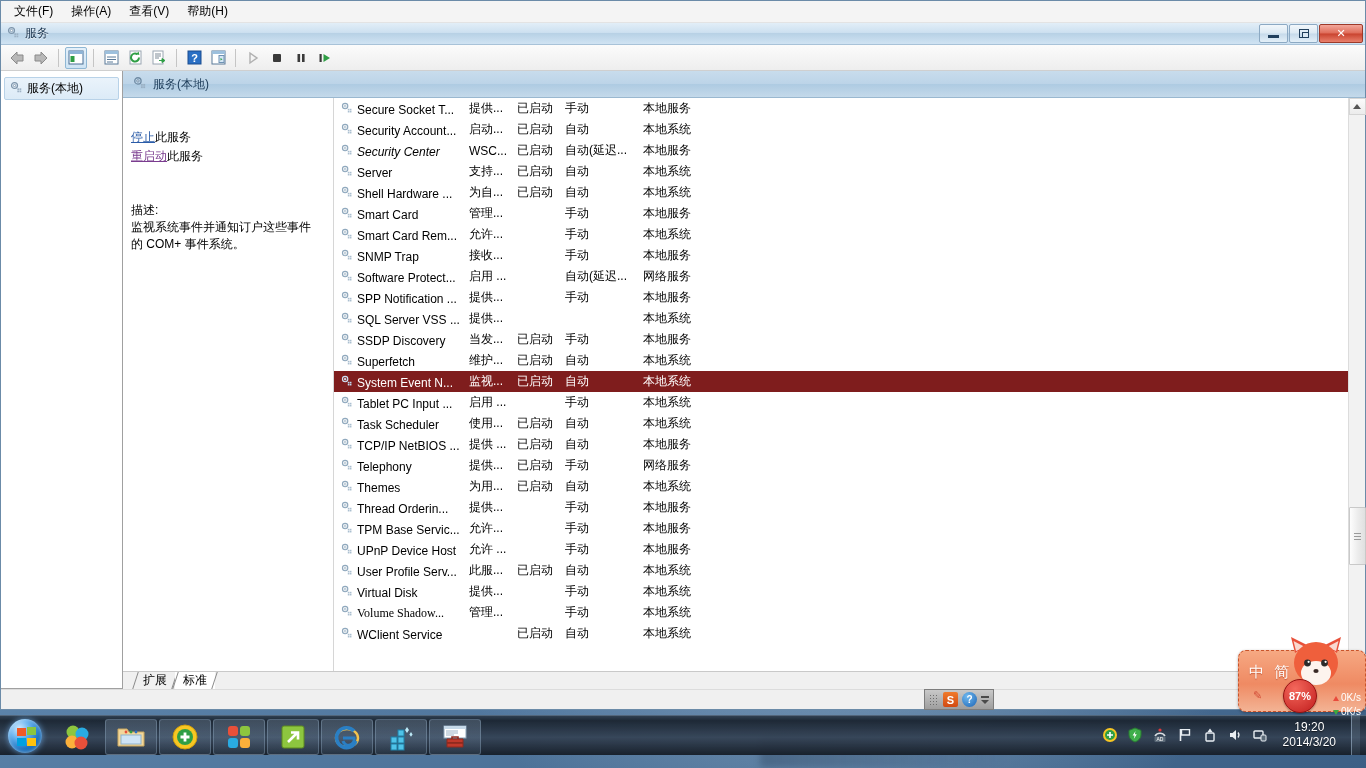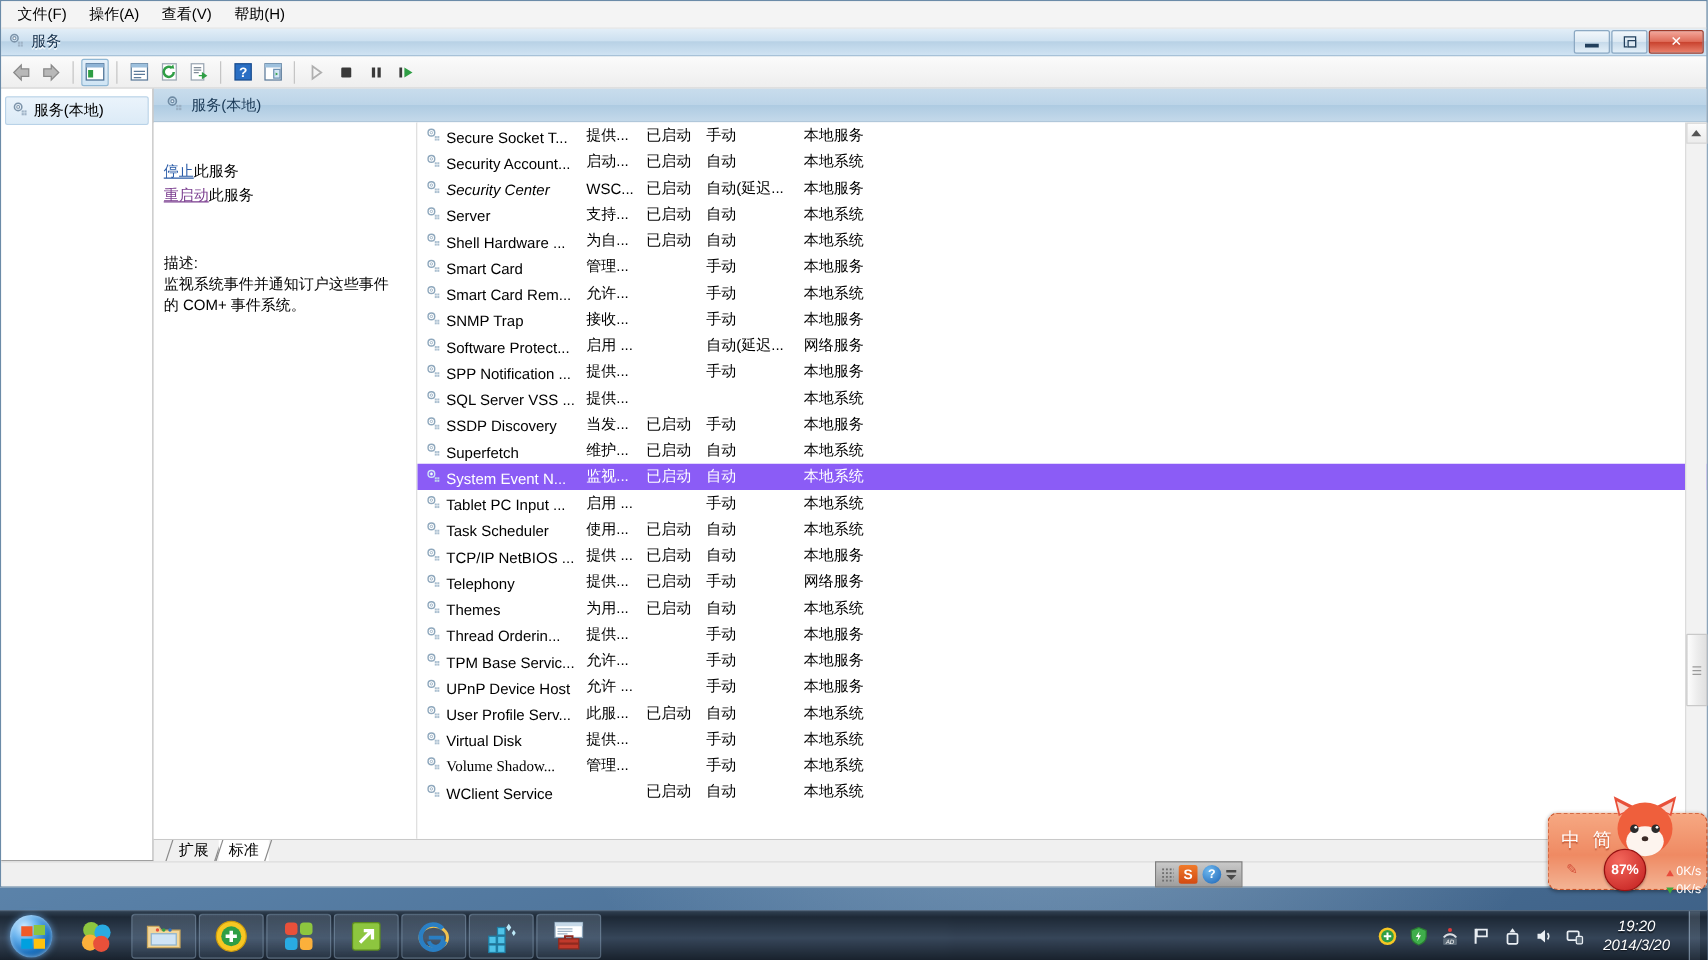--- a/index.html
+++ b/index.html
@@ -142,21 +142,21 @@
   .c-name{ width:128px; }
   .c-desc{ width:48px; }
   .c-state{ width:48px; }
   .c-start{ width:78px; }
   .c-logon{ width:62px; border-right:1px solid #d4dfe9;}
   #listrows{ position:relative; }
   .row{
     display:flex; height:21px; align-items:center; font-size:12px; color:#000;
     cursor:default;
   }
-  .row.sel{ background:#8b5cf6; color:#fff; }
+  .row.sel{ background:#7f1d1d; color:#fff; }
   .cell{ padding-left:7px; overflow:hidden; white-space:nowrap; }
   .cell.name{ display:flex; align-items:flex-end; gap:4px; padding-left:6px; }
 
   
   #vscroll{
     position:absolute; right:0; top:0; bottom:0; width:17px;
     background:#f2f2f2; border-left:1px solid #dcdcdc;
     display:flex; flex-direction:column; align-items:center;
   }
   .sbtn{
@@ -244,24 +244,24 @@
   }
   #sogou .net{
     position:absolute; right:4px; top:40px; width:46px; color:#fff; font-size:10px; line-height:14px;
   }
   #sogou .net .ln{ display:flex; align-items:center; gap:2px; justify-content:flex-end;}
   .arrow-up{ width:0;height:0;border-left:3px solid transparent;border-right:3px solid transparent;border-bottom:5px solid #e94b3c;}
   .arrow-dn{ width:0;height:0;border-left:3px solid transparent;border-right:3px solid transparent;border-top:5px solid #3fa93f;}
 
   
   #taskbar{
-    position:absolute; left:0; bottom:0; width:1366px; height:40px;
+    position:absolute; left:0; bottom:13px; width:1366px; height:40px;
     background:linear-gradient(180deg,rgba(44,58,74,.92) 0%,rgba(26,36,48,.95) 12%,rgba(52,66,84,.92) 55%,rgba(22,30,40,.96) 100%);
     border-top:1px solid rgba(140,170,200,.5);
-    display:flex; align-items:center;font-style:italic;
+    display:flex; align-items:flex-end;
   }
   #startbtn{
     width:50px;height:38px; display:flex;align-items:center;justify-content:center;
     cursor:default;
   }
   .orb{
     width:34px;height:34px;border-radius:50%;
     background:radial-gradient(circle at 33% 28%,#cfeaff 0%,#6ab4ef 30%,#1c72c0 62%,#0c4b86 100%);
     box-shadow:0 0 6px rgba(120,190,255,.7), inset 0 0 4px rgba(255,255,255,.6);
     position:relative; overflow:hidden;

